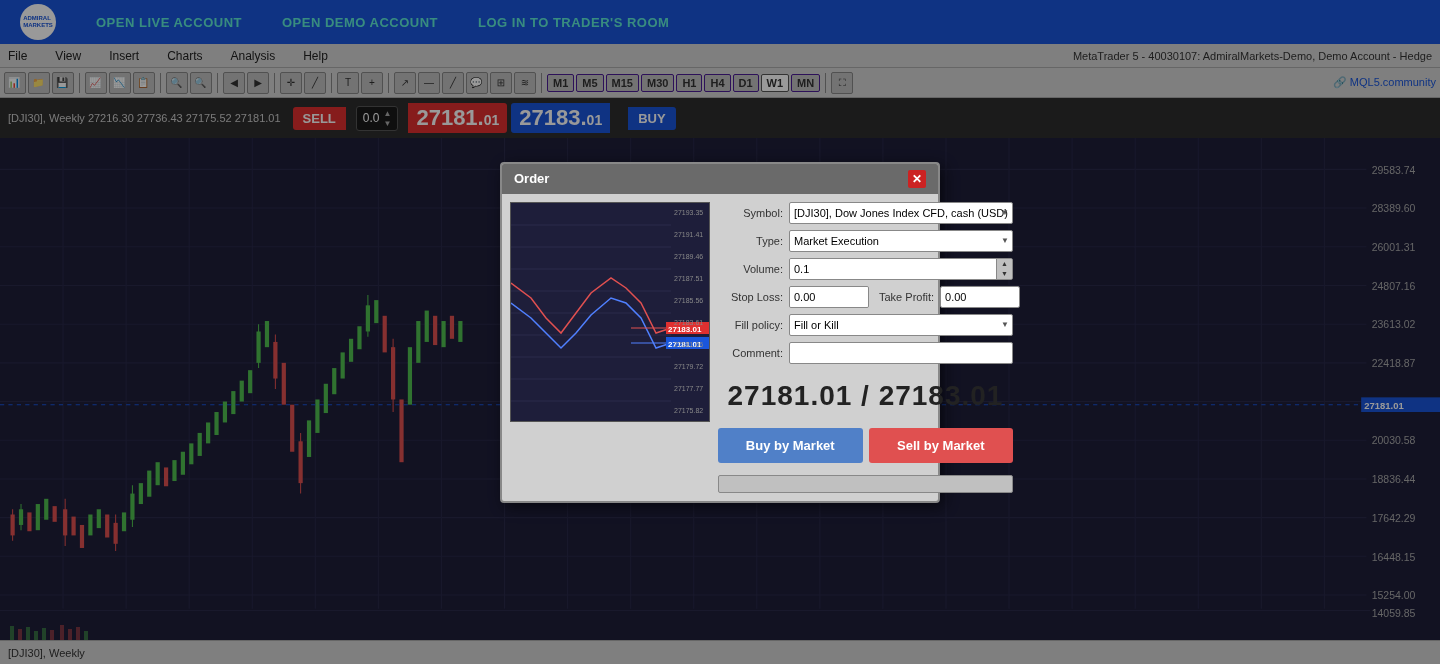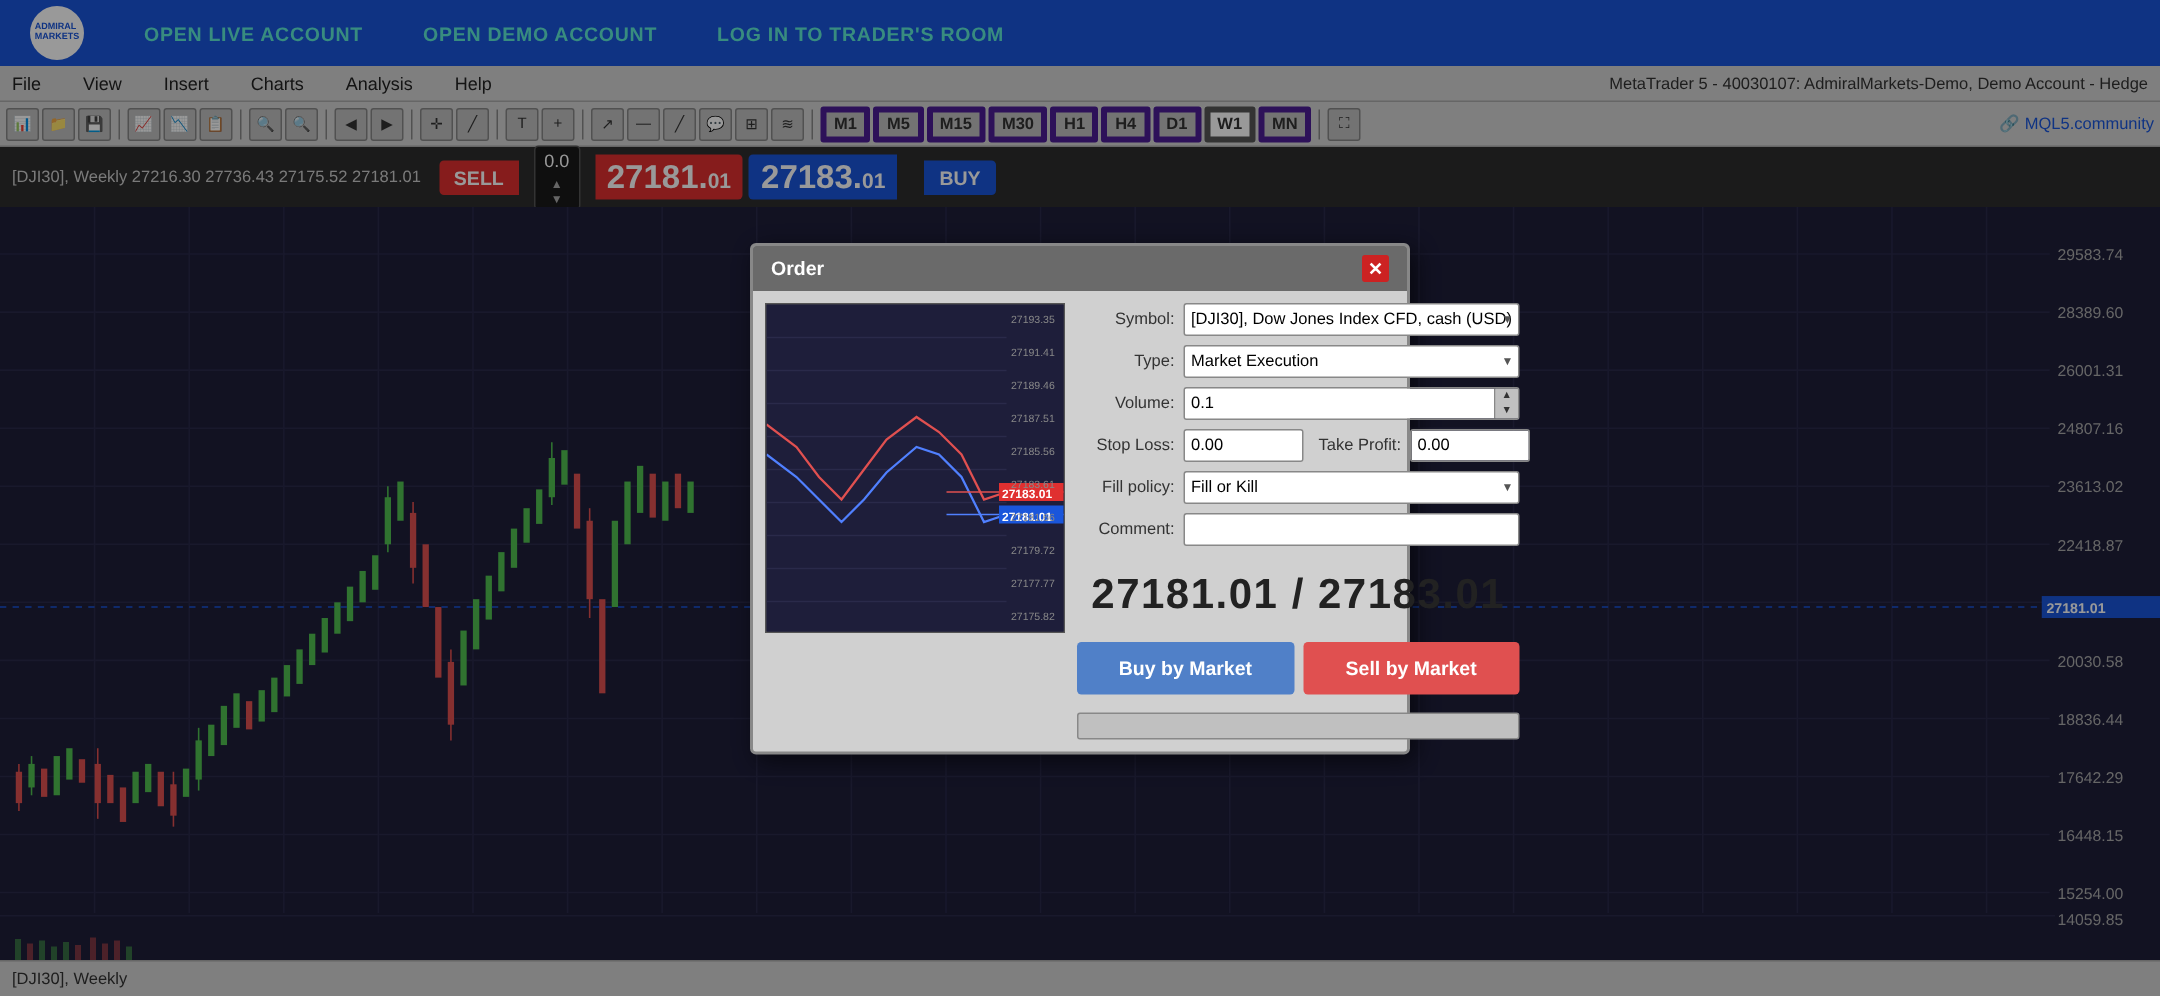--- a/index.html
+++ b/index.html
@@ -88,21 +88,21 @@
     }
     .tb-sep {
       width: 1px;
       height: 20px;
       background: #888;
       margin: 0 3px;
     }
     .timeframe-btn {
       padding: 2px 5px;
       background: #c0c0c0;
-      border: 4px solid #4c1d95;
+      border: 1px solid #4c1d95;
       border-radius: 2px;
       cursor: pointer;
       font-size: 11px;
       font-weight: bold;
       color: #333;
     }
     .timeframe-btn.active {
       background: #fff;
       border-color: #555;
     }
@@ -149,21 +149,20 @@
       display: flex;
       align-items: center;
       background: #1a1a1a;
       border: 1px solid #555;
       border-radius: 3px;
       padding: 2px 6px;
       color: white;
       font-size: 12px;
       gap: 4px;
       margin: 0 4px;
-      flex-direction: column;
     }
     #vol-arrows {
       display: flex;
       flex-direction: column;
       gap: 1px;
     }
     #buy-price {
       background: #1a56db;
       color: white;
       font-size: 22px;

